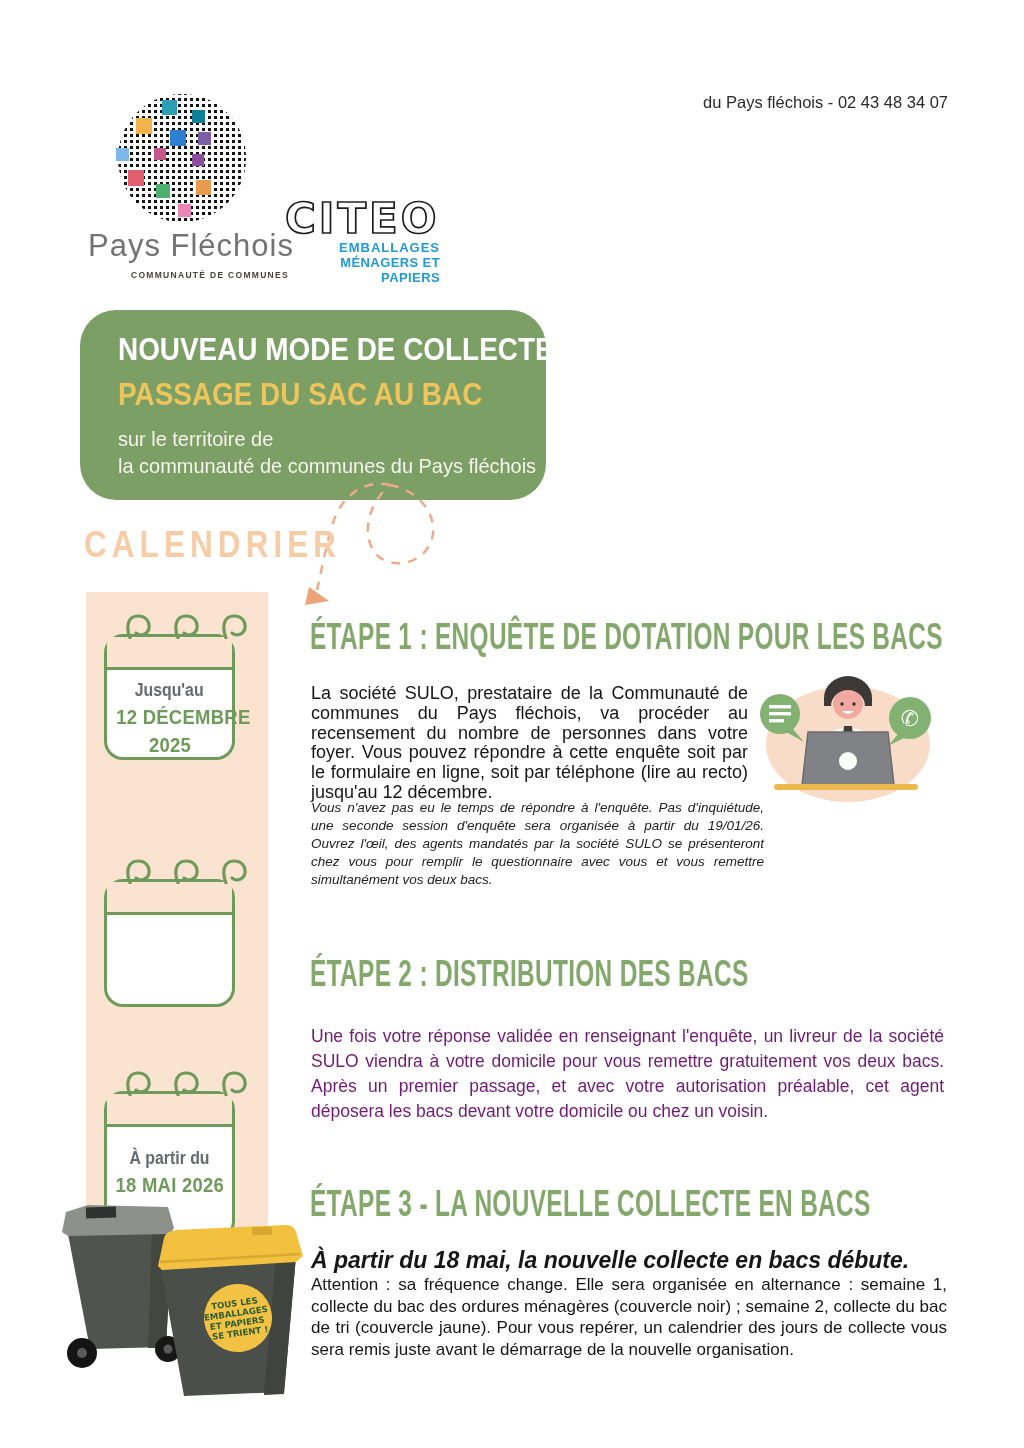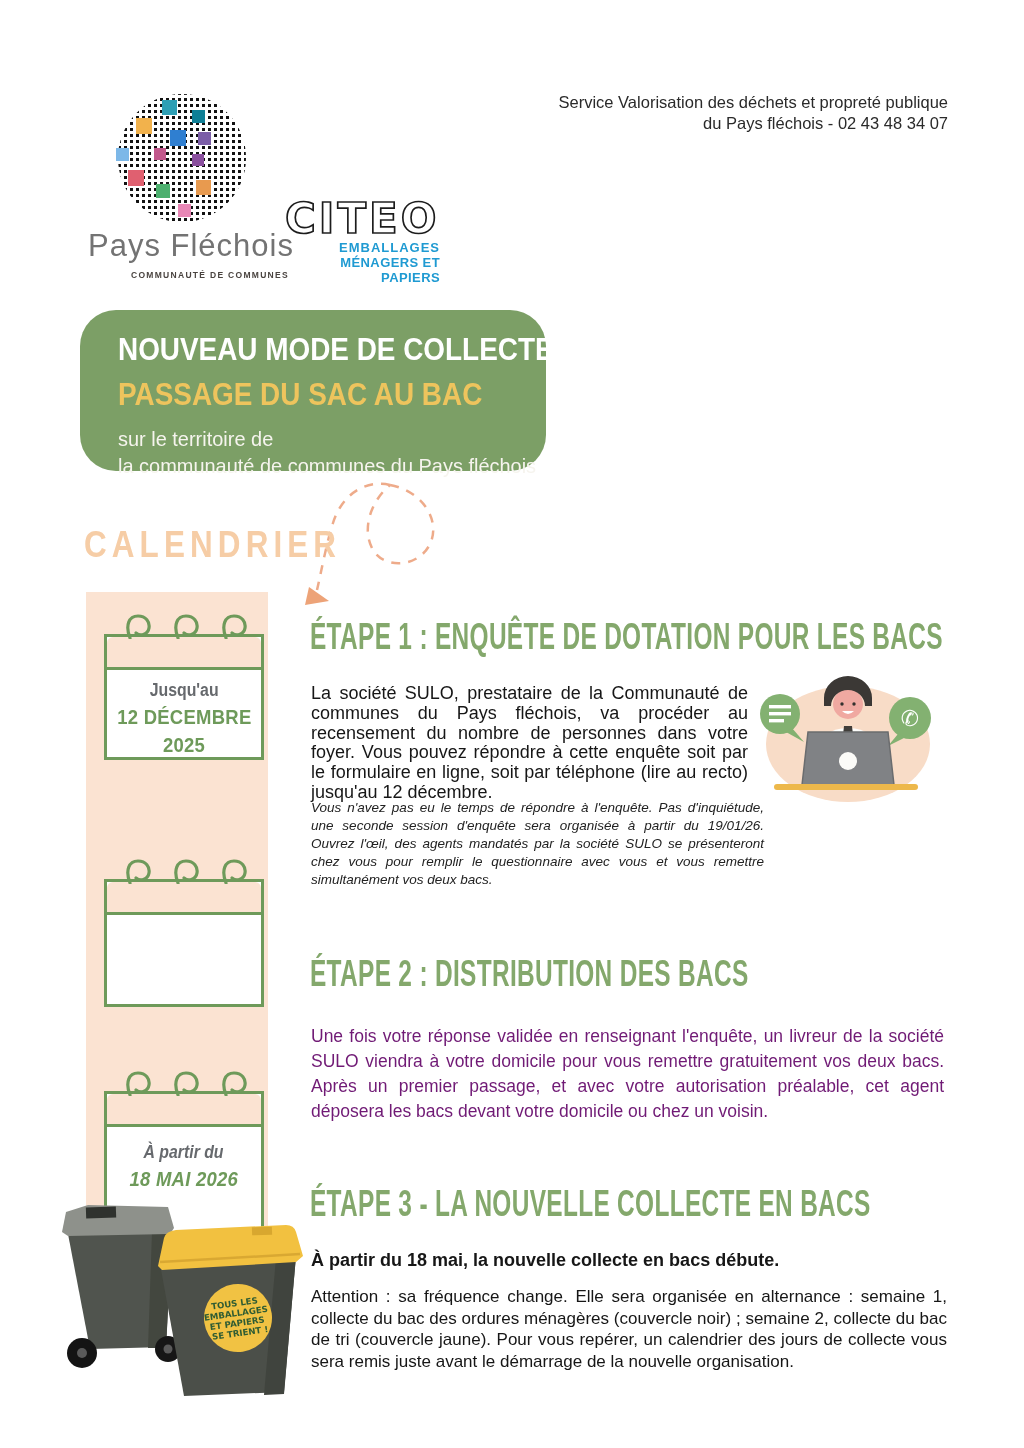--- a/index.html
+++ b/index.html
@@ -16,68 +16,67 @@
   .pf-name { left:88px; top:228px; font-size:31px; color:#737373; letter-spacing:1px; }
   .pf-sub  { left:131px; top:262px; font-size:8.5px; font-weight:bold; letter-spacing:1.3px; color:#4a4440;margin-top:8px; }
 
   
   .citeo-mark { left:284px; top:194px; }
   .citeo-sub { left:284px; top:240px; width:156px; text-align:right; color:#1f9ad2; font-weight:bold; }
   .citeo-sub .l1 { font-size:13px; letter-spacing:1px; }
   .citeo-sub .l2 { font-size:13px; letter-spacing:0.4px; }
 
   
-  .banner { left:80px; top:310px; width:466px; height:161px; background:#7c9f66; border-radius:36px;
+  .banner { left:80px; top:310px; width:466px; height:190px; background:#7c9f66; border-radius:36px;
             padding:22px 20px 0 38px; }
   .banner .b1 { color:#ffffff; font-size:31px; font-weight:bold; transform:scaleX(.9); transform-origin:0 50%; white-space:nowrap;}
   .banner .b2 { color:#eec45d; font-size:31px; font-weight:bold; margin-top:9px; transform:scaleX(.9); transform-origin:0 50%; white-space:nowrap;}
   .banner .b3 { color:#f6f4ee; font-size:21px; margin-top:14px; transform:scaleX(.95); transform-origin:0 50%; white-space:nowrap;}
   .banner .b4 { color:#f6f4ee; font-size:21px; margin-top:3px; transform:scaleX(.95); transform-origin:0 50%; white-space:nowrap;}
 
   
   .cal-heading { left:84px; top:524px; font-size:37px; font-weight:bold; color:#f6cda6;
                  letter-spacing:6px; transform:scaleX(.85); transform-origin:0 0; white-space:nowrap; }
   .band { left:86px; top:592px; width:182px; height:660px; background:#fbe3d2; z-index:0; }
 
-  .card { left:104px; width:160px; background:#ffffff; border:3px solid #6e9a5a; border-radius:0; z-index:2; }
+  .card { left:104px; width:131px; background:#ffffff; border:3px solid #6e9a5a; border-radius:19px; z-index:2; }
   .card-head { height:33px; background:#fbe3d2; border-bottom:3px solid #6e9a5a; border-radius:6px 6px 0 0; }
   .card-body { text-align:center; padding-top:7px; }
   .cline { line-height:26px; white-space:nowrap; }
   .cline .gray  { color:#66696d; font-weight:bold; font-size:18px; }
   .cline .green { color:#6e9a5a; font-weight:bold; font-size:21px; letter-spacing:.3px; }
   .cline .inner { display:inline-block; transform:scaleX(.88); transform-origin:50% 50%; }
   .rings { position:absolute; top:-24px; left:5px; }
 
   #card1 { top:634px; height:126px; }
   #card2 { top:879px; height:128px; }
   #card3 { top:1091px; height:149px; }
-  #card3 .card-body { padding-top:12px;font-style:italic; }
+  #card3 .card-body { padding-top:18px; }
 
   
   .step-h { left:310px; font-size:37px; font-weight:bold; color:#84a86c; white-space:nowrap;
             transform:scaleX(.66); transform-origin:0 0; letter-spacing:.5px; }
   #h1 { top:616px; } #h2 { top:953px; } #h3 { top:1183px; }
 
   .p1 { left:311px; top:684px; width:437px; font-size:18px; line-height:19.8px; text-align:justify; color:#161616; }
   .note { left:311px; top:799px; width:453px; font-size:13.5px; line-height:18px; font-style:italic;
           text-align:justify; color:#222222; }
   .p2 { left:311px; top:1024px; width:633px; font-size:17.5px; line-height:25px; text-align:justify; color:#701a75; }
   .p3 { left:311px; top:1249px; width:636px; color:#161616; }
-  .p3 .lead { font-size:18px; font-weight:bold; line-height:23px; margin-bottom:14px; }
+  .p3 .lead { font-size:23px; font-weight:bold; line-height:23px; margin-bottom:2px;font-style:italic; }
   .p3 .body { font-size:17px; line-height:21.5px; text-align:justify; }
 
   .dashes { left:293px; top:477px; }
   .illu { left:760px; top:658px; }
   .bins { left:56px; top:1200px; z-index:3; }
 </style>
 </head>
 <body>
 
 <div class="abs contact">
-  <div>Service Valorisation des déchets et propreté publique</div>
   <div>du Pays fléchois - 02 43 48 34 07</div>
 </div>
 
 <svg class="abs pf-sphere" width="160" height="138" viewBox="0 0 160 138">
   <defs>
     <pattern id="dots" width="6" height="6" patternUnits="userSpaceOnUse">
       <rect x="0" y="0" width="3" height="3" fill="#111111"></rect>
     </pattern>
     <clipPath id="sphereClip">
         <circle cx="82" cy="66" r="64"></circle>

